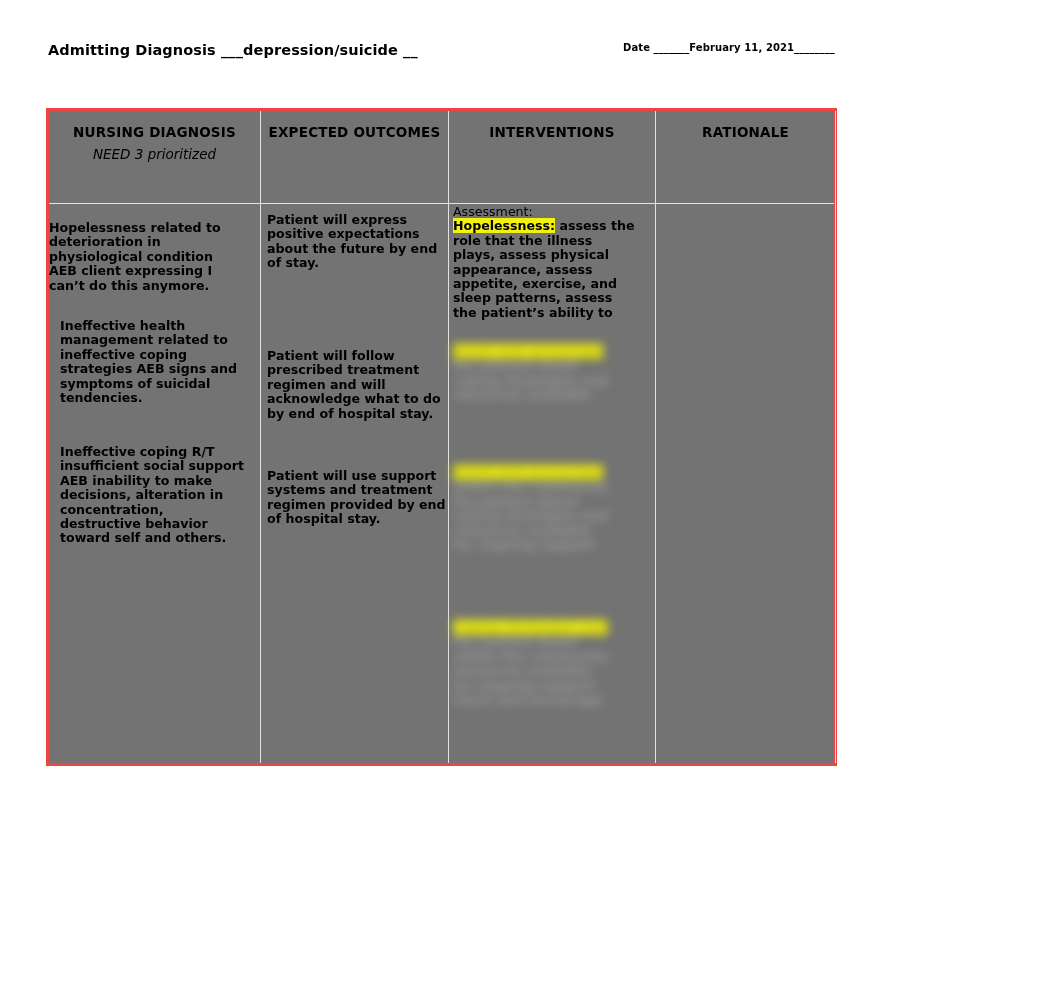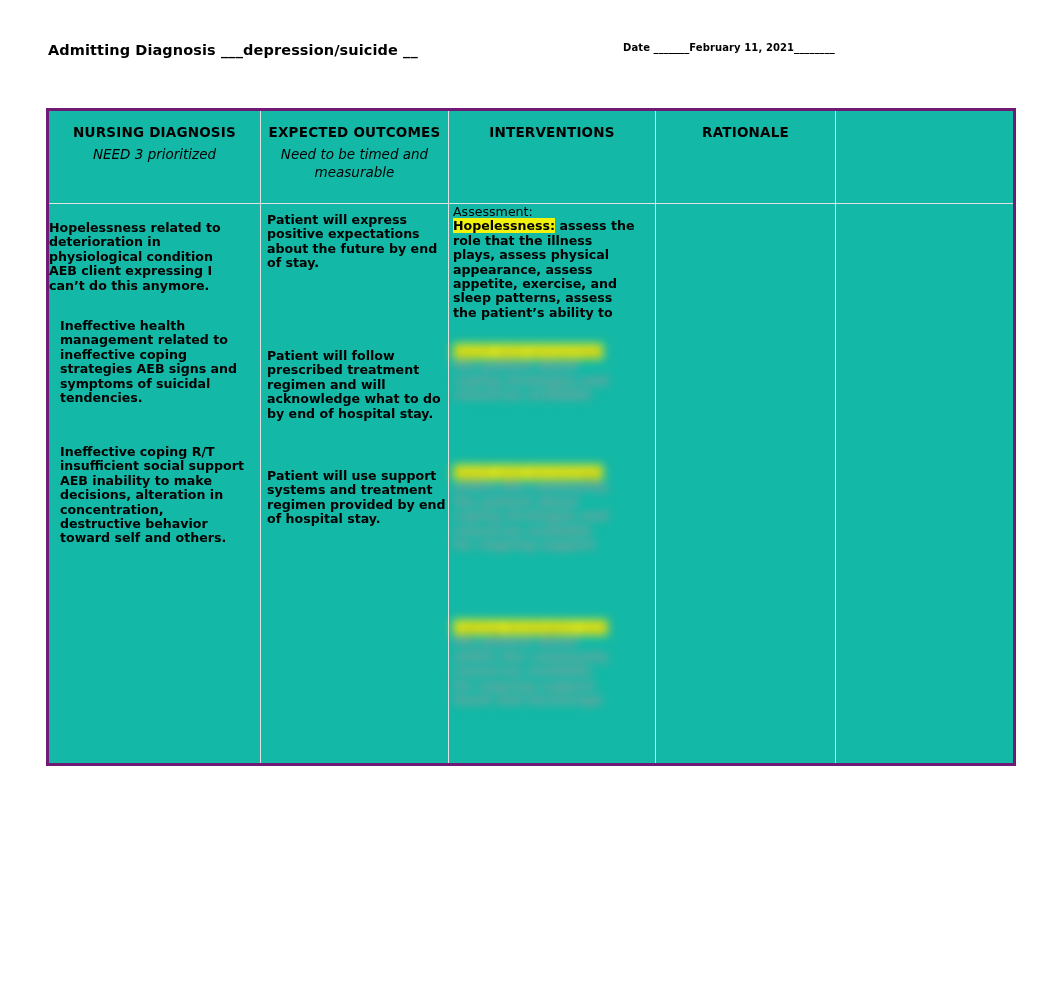--- a/index.html
+++ b/index.html
@@ -41,25 +41,25 @@
     font-weight: bold;
     white-space: pre;
     letter-spacing: 0.1px;
   }
 
   
   .careplan-table {
     position: absolute;
     left: 46px;
     top: 108px;
-    width: 970px;
+    width: 791px;
     height: 658px;
-    border: 3px solid #701a75;
+    border: 3px solid #ef4444;
     box-sizing: border-box;
-    background: #14b8a6;
+    background: #737373;
   }
   .tbl-inner {
     position: relative;
     width: 100%;
     height: 100%;
   }
 
   
   .vdiv {
     position: absolute;
@@ -165,21 +165,20 @@
     <div class="vdiv" style="left:786px;"></div>
     <div class="hdiv" style="top:92px;"></div>
 
     <div class="col-header" style="left:0px; width:211px;">
       <span class="ch-title">NURSING DIAGNOSIS</span>
       <span class="ch-sub">NEED 3 prioritized</span>
     </div>
 
     <div class="col-header" style="left:212px; width:187px;text-align:center;">
       <span class="ch-title">EXPECTED OUTCOMES</span>
-      <span class="ch-sub">Need to be timed and measurable</span>
     </div>
 
     <div class="col-header" style="left:400px; width:206px;">
       <span class="ch-title">INTERVENTIONS</span>
     </div>
 
     <div class="col-header" style="left:607px; width:179px;">
       <span class="ch-title">RATIONALE</span>
     </div>
 

